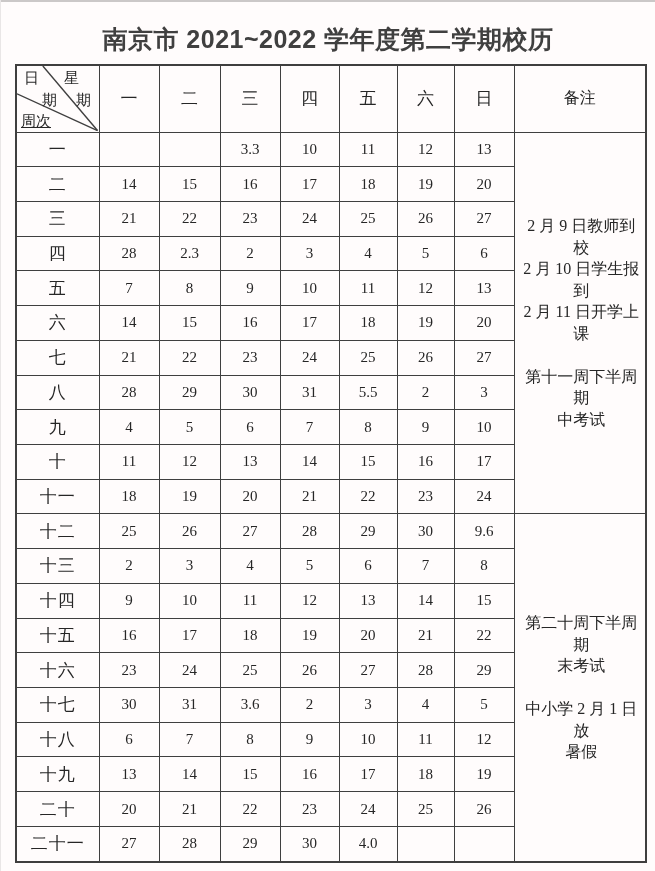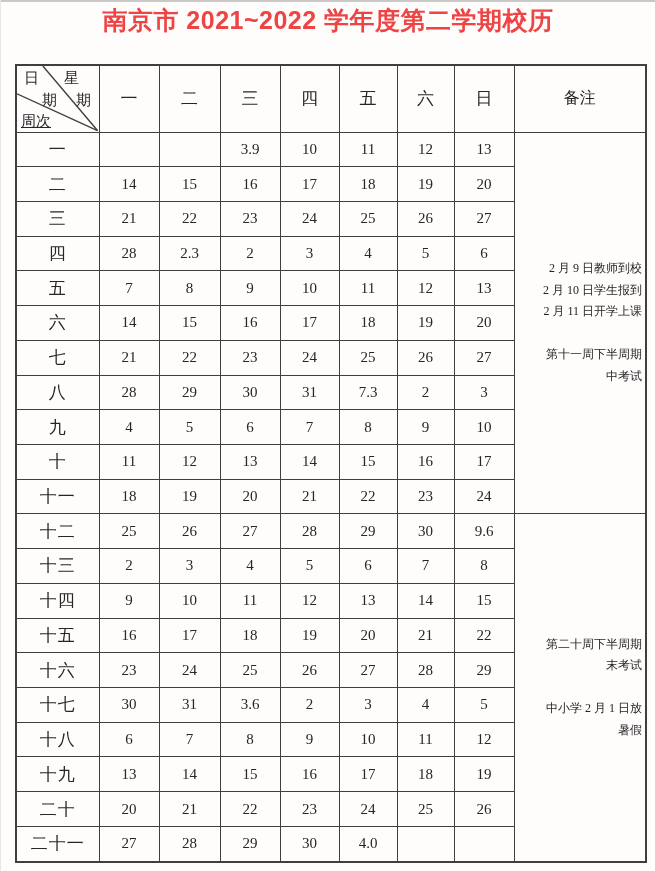--- a/index.html
+++ b/index.html
@@ -17,29 +17,29 @@
   }
   .top-edge {
     position: absolute;
     top: 0; left: 0;
     width: 100%; height: 2px;
     background: #cbc8c8;
   }
 
   .title {
     position: absolute;
-    top: 4px; left: 0;
+    top: 23px; left: 0;
     width: 100%;
     margin: 0;
     text-align: center;
     font-family: "Liberation Sans", "DejaVu Sans", sans-serif;
     font-size: 25px;
     font-weight: 600;
     letter-spacing: 0.5px;
-    color: #ef4444;
+    color: #404040;
   }
 
   table.cal {
     position: absolute;
     left: 14px; top: 64px;
     width: 630px; height: 799px;
     border-collapse: collapse;
     table-layout: fixed;
     border: 2px solid #3f3f3f;
   }
@@ -72,24 +72,24 @@
   .c-w2 { left: 59px; top: 27px; }
   .c-week { left: 4px; top: 48px; text-decoration: underline; }
 
   th.day { font-size: 17px; }
   th.remarks-h { font-size: 16px; }
 
   th.week-cell { font-size: 17px; letter-spacing: 1px; }
   td.date { font-size: 15px; font-family: "Liberation Serif", "DejaVu Serif", serif; }
 
   td.remarks {
-    text-align: right;
+    text-align: center;
     vertical-align: middle;
     padding: 0 3px 0 6px;
-    font-size: 12px;
+    font-size: 16px;
     line-height: 21.5px;
     white-space: pre-line;
     margin-left: 28px;
   }
 </style>
 </head>
 <body>
 
 <div class="page">
   <div class="top-edge"></div>
@@ -129,21 +129,21 @@
         <th class="day">六</th>
         <th class="day">日</th>
         <th class="remarks-h">备注</th>
       </tr>
     </thead>
     <tbody id="cal-body">
         <tr>
           <th class="week-cell">一</th>
           <td class="date"></td>
           <td class="date"></td>
-          <td class="date">3.9</td>
+          <td class="date">3.3</td>
           <td class="date">10</td>
           <td class="date">11</td>
           <td class="date">12</td>
           <td class="date">13</td>
           <td class="remarks" rowspan="11">2 月 9 日教师到校
 2 月 10 日学生报到
 2 月 11 日开学上课
 
 第十一周下半周期
 中考试</td>
@@ -207,21 +207,21 @@
           <td class="date">25</td>
           <td class="date">26</td>
           <td class="date">27</td>
         </tr>
         <tr>
           <th class="week-cell">八</th>
           <td class="date">28</td>
           <td class="date">29</td>
           <td class="date">30</td>
           <td class="date">31</td>
-          <td class="date">7.3</td>
+          <td class="date">5.5</td>
           <td class="date">2</td>
           <td class="date">3</td>
         </tr>
         <tr>
           <th class="week-cell">九</th>
           <td class="date">4</td>
           <td class="date">5</td>
           <td class="date">6</td>
           <td class="date">7</td>
           <td class="date">8</td>

